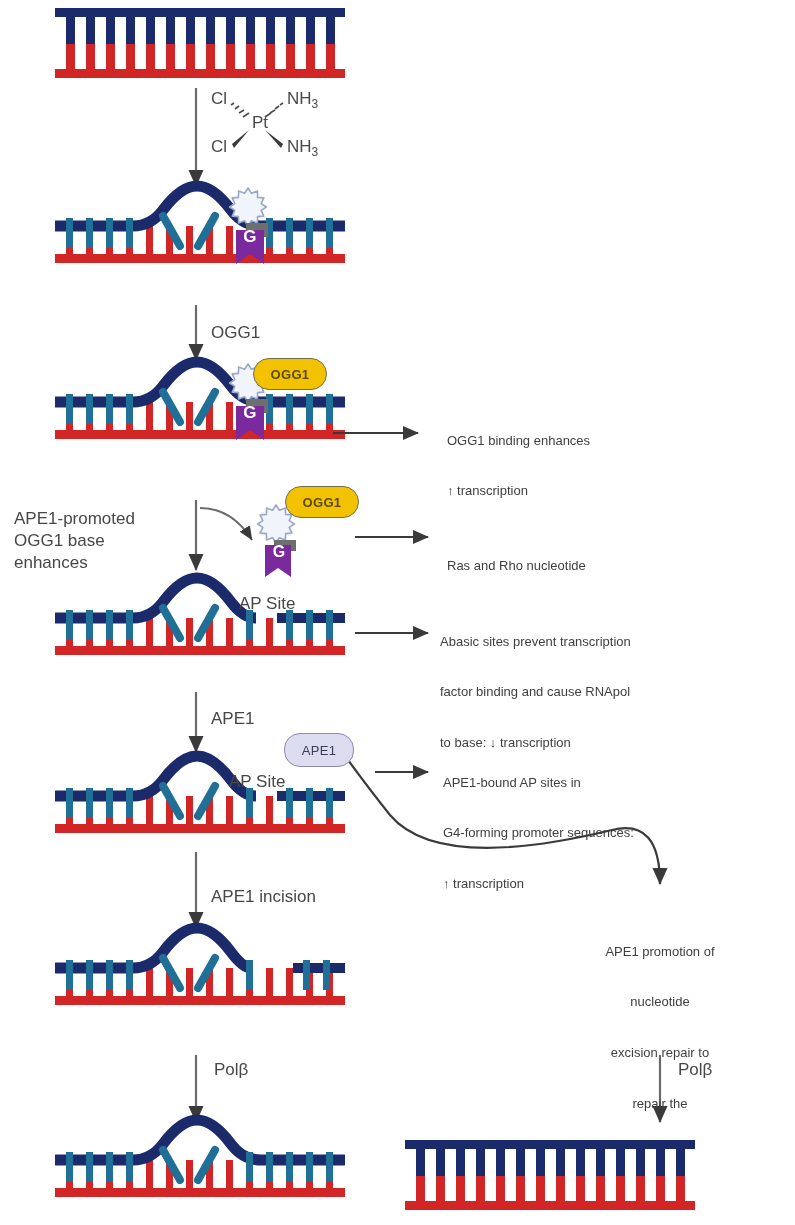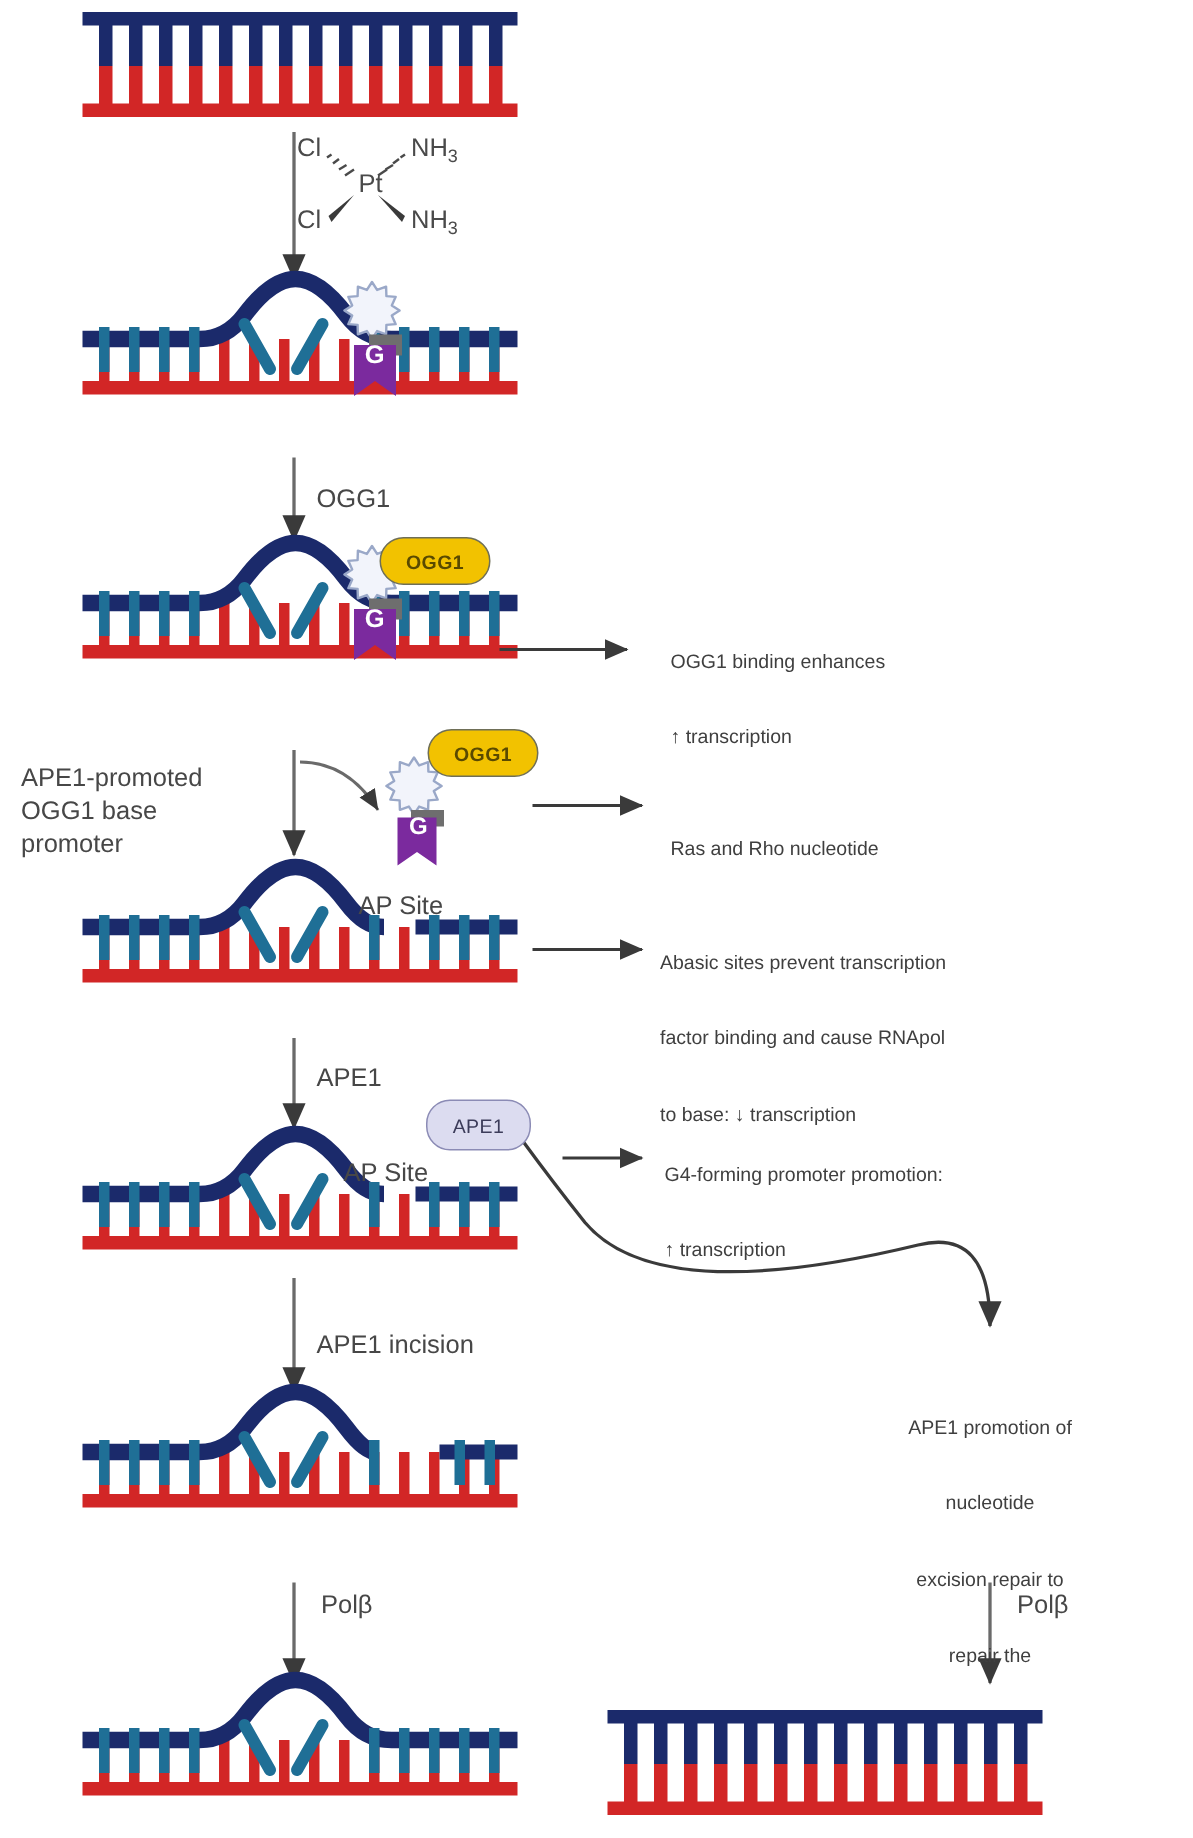--- a/index.html
+++ b/index.html
@@ -214,21 +214,21 @@
       <use href="#tealLeft"></use>
       <use href="#tealRightFull"></use>
       <use href="#splay"></use>
     </g>
 
     <g transform="translate(405,1140)">
       <use href="#dnaStraight"></use>
     </g>
   </svg>
 
-  <div style="position:absolute;left:186px;top:82px;width:130px;height:76px;">
+  <div style="position:absolute;left:199px;top:82px;width:130px;height:76px;">
     <svg width="130" height="76">
       <text x="12" y="22" font-family="Liberation Sans, sans-serif" font-size="17" fill="#4a4a4a">Cl</text>
       <text x="12" y="70" font-family="Liberation Sans, sans-serif" font-size="17" fill="#4a4a4a">Cl</text>
       <text x="53" y="46" font-family="Liberation Sans, sans-serif" font-size="17" fill="#4a4a4a">Pt</text>
       <text x="88" y="22" font-family="Liberation Sans, sans-serif" font-size="17" fill="#4a4a4a">NH<tspan font-size="12" dy="4">3</tspan></text>
       <text x="88" y="70" font-family="Liberation Sans, sans-serif" font-size="17" fill="#4a4a4a">NH<tspan font-size="12" dy="4">3</tspan></text>
 
       <g stroke="#4a4a4a" stroke-width="1.6">
         <line x1="32" y1="23" x2="35" y2="21"></line>
           <line x1="36" y1="27" x2="40" y2="24"></line>
@@ -262,21 +262,21 @@
     <span>OGG1</span>
   </div>
   <div class="enz ape1" style="left:284px;top:733px;width:68px;height:32px;font-size:13px;">
     <span>APE1</span>
   </div>
 
   <div class="lbl" style="left:211px;top:322px;"><span>OGG1</span></div>
 
   <div class="lbl" style="left:14px;top:508px;"><span>APE1-promoted
 OGG1 base
-promoter</span></div>
+enhances</span></div>
 
   <div class="lbl" style="left:211px;top:708px;"><span>APE1</span></div>
 
   <div class="lbl" style="left:211px;top:886px;text-align:center;"><span>APE1 incision</span></div>
 
   <div class="lbl" style="left:214px;top:1059px;"><span>Polβ</span></div>
 
   <div class="lbl" style="left:678px;top:1059px;"><span>Polβ</span></div>
 
   <div class="lbl" style="left:239px;top:593px;"><span>AP Site</span></div>
@@ -292,21 +292,22 @@
     <div>Ras and Rho nucleotide</div>
   </div>
 
   <div class="ann" style="left:440px;top:600px;width:350px;">
     <div>Abasic sites prevent transcription</div>
     <div>factor binding and cause RNApol</div>
     <div>to base: ↓ transcription</div>
   </div>
 
   <div class="ann" style="left:443px;top:741px;width:345px;">
-    <div>G4-forming promoter promotion:</div>
+    <div>APE1-bound AP sites in</div>
+    <div>G4-forming promoter sequences:</div>
     <div>↑ transcription</div>
   </div>
 
   <div class="ann center" style="left:500px;top:910px;width:320px;">
     <div>APE1 promotion of</div>
     <div>nucleotide</div>
     <div>excision repair to</div>
     <div>repair the</div>
     
   </div>

